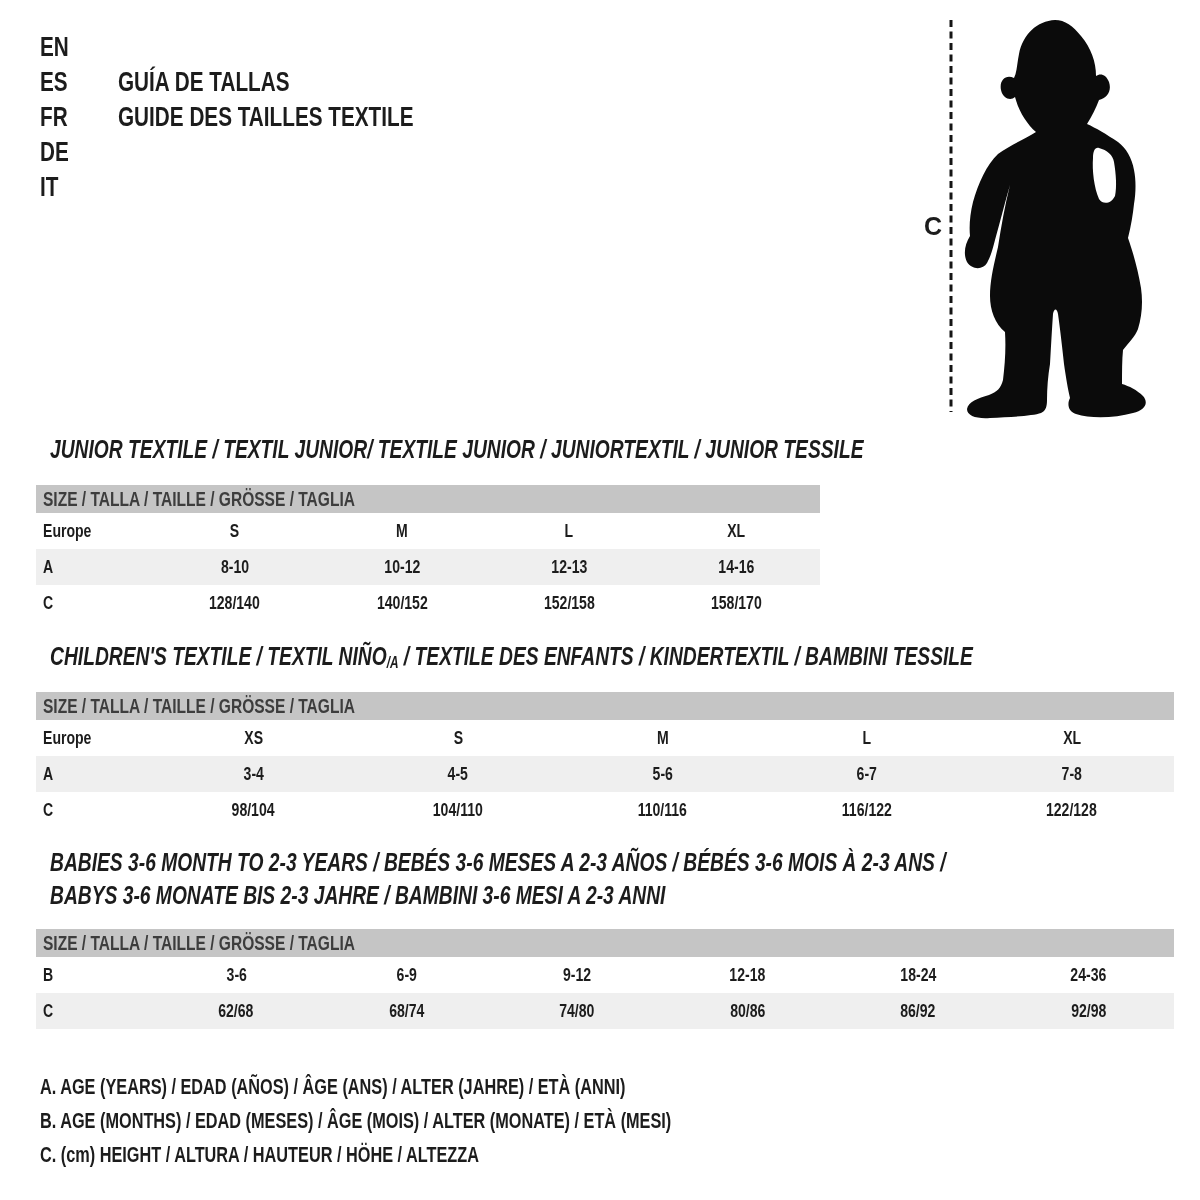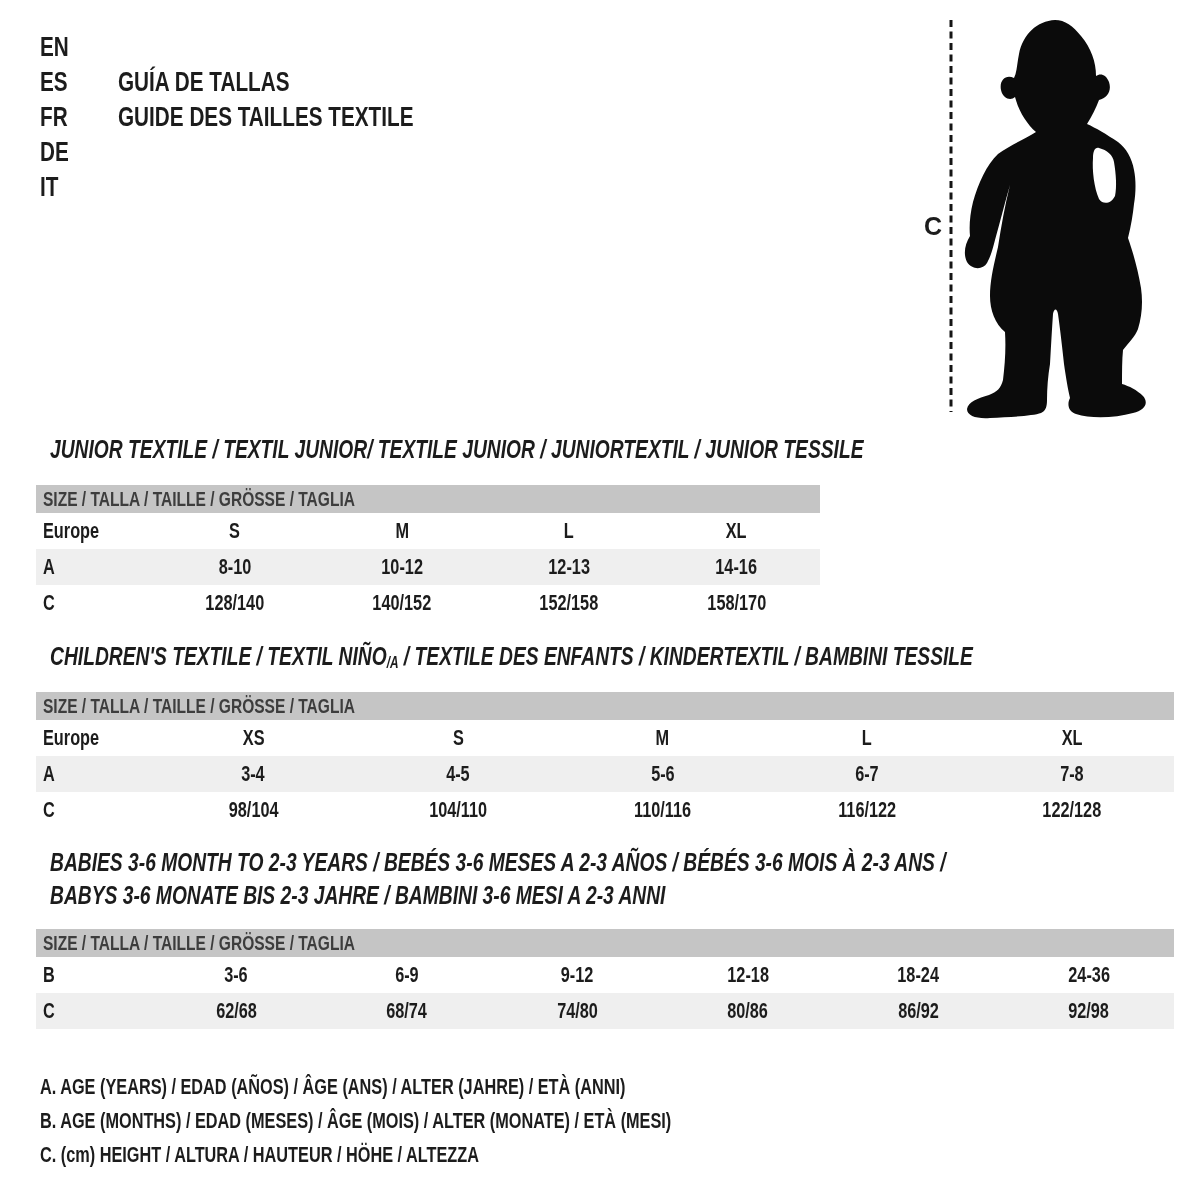--- a/index.html
+++ b/index.html
@@ -27,21 +27,21 @@
   .sec-title { left: 50px; font-size: 26px; line-height: 26px; height: 28px; font-style: italic; }
   .sub-a { font-size: 16px; position: relative; top: 3px; }
 
   
   .size-table { position: absolute; }
   .t-bar {
     height: 28px; background: #c5c5c5;
     display: flex; align-items: center;
     padding-left: 7px; font-size: 21px; color: #3d3d3d;
   }
-  .t-row { display: flex; height: 36px; align-items: center; font-size: 22px; }
+  .t-row { display: flex; height: 36px; align-items: center; font-size: 19px; }
   .t-row.alt { background: #efefef; }
   .t-label { flex: 0 0 115px; padding-left: 7px; text-align: left; }
   .t-cell  { flex: 1 1 0; text-align: center; }
 
   
   .legend-line { left: 40px; font-size: 22px; line-height: 26px; }
 
   
   .figure { left: 915px; top: 12px; width: 250px; height: 410px; }
   .figure svg { position: absolute; left: 0; top: 0; }

